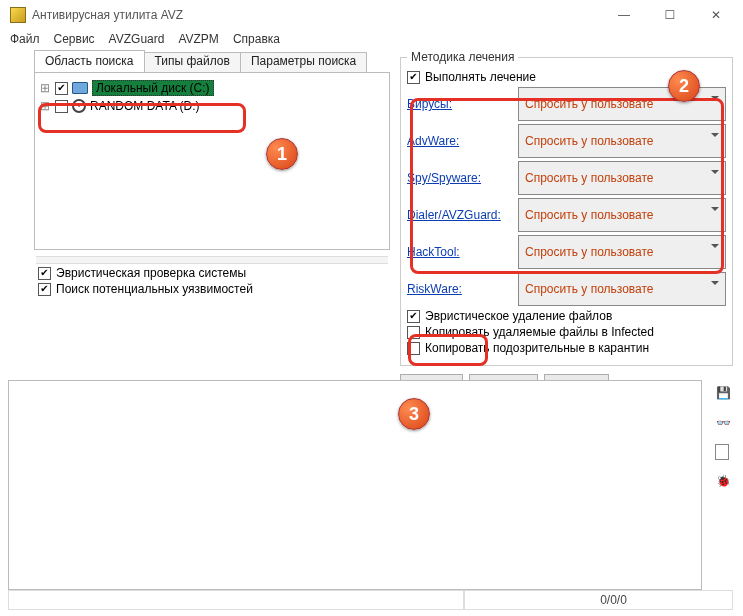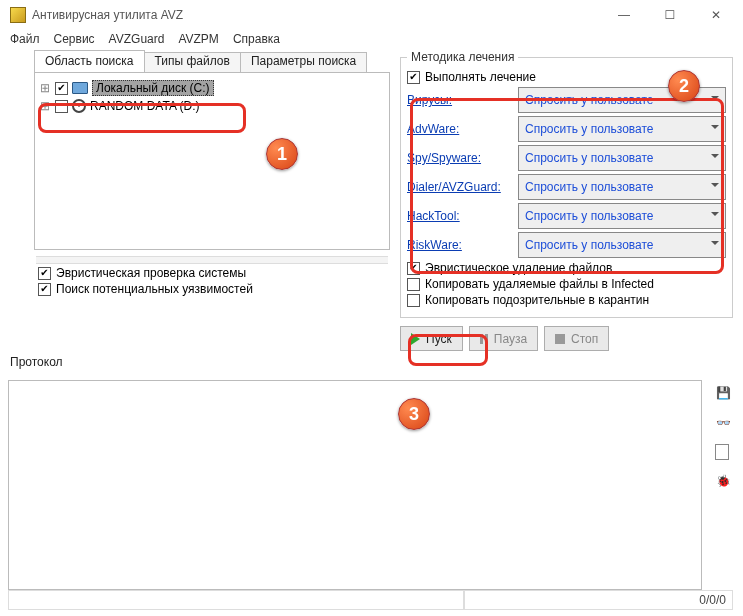--- a/index.html
+++ b/index.html
@@ -18,44 +18,44 @@
 .tab.inactive { background: #f5f5f5; top: 2px; padding-top: 1px; }
 .tree-box { border: 1px solid #bbb; height: 178px; background: #fff; position: relative; padding: 6px 4px; }
 .tree-row { display: flex; align-items: center; gap: 4px; height: 18px; }
 .tree-ctrl { width: 12px; text-align: center; color: #888; }
 .chk { width: 13px; height: 13px; border: 1px solid #555; display: inline-flex; align-items: center; justify-content: center; }
 .chk.checked::after { content: "✔"; font-size: 10px; line-height: 10px; color: #000; }
 .disk-icon { width: 16px; height: 12px; background: #6fa8dc; border: 1px solid #2a5885; border-radius: 1px; }
 .cdrom-icon { width: 14px; height: 14px; border: 2px solid #444; border-radius: 50%; position: relative; }
 .cdrom-icon::after { content: ""; position: absolute; inset: 4px; border: 1px solid #444; border-radius: 50%; }
 .tree-label { white-space: nowrap; }
-.sel-box { border: 1px dotted #333; padding: 0 3px; background: #a3a3a3; }
+.sel-box { border: 1px dotted #333; padding: 0 3px; background: #15803d; }
 .spacer { height: 8px; border-top: 1px solid #ddd; border-bottom: 1px solid #ddd; margin: 6px 2px 2px; background: #f4f4f4; }
 .chk-line { display: flex; align-items: center; gap: 5px; margin: 2px 0 2px 4px; }
 fieldset { border: 1px solid #ccc; margin: 0 2px 2px; padding: 4px 6px 8px; }
 legend { color: #333; padding: 0 4px; }
 .treat-row { display: flex; align-items: center; margin: 3px 0; gap: 6px; }
 .link { color: #0b3db3; text-decoration: underline; flex: 0 0 105px; }
-.combo { flex: 1; border: 1px solid #888; background: #efefef; height: 26px; display: flex; align-items: center; padding: 0 34px 0 6px; position: relative; color: #1d4ed8; }
+.combo { flex: 1; border: 1px solid #888; background: #efefef; height: 34px; display: flex; align-items: center; padding: 0 34px 0 6px; position: relative; color: #c2410c; }
 .combo::after { content: ""; position: absolute; right: 6px; top: 8px; border: 4px solid transparent; border-top-color: #555; }
 .btn-row { display: flex; gap: 6px; margin: 8px 2px 0; }
 .btn { border: 1px solid #adadad; background: #e9e9e9; height: 25px; display: flex; align-items: center; padding: 0 10px; gap: 6px; color: #888; }
 .btn.primary { color: #222; }
 .play-icon { width: 0; height: 0; border: 6px solid transparent; border-left: 9px solid #2ea82e; border-right: 0; }
 .pause-icon { display: flex; gap: 2px; }
 .pause-icon span { width: 3px; height: 10px; background: #999; }
 .stop-icon { width: 10px; height: 10px; background: #999; }
 .proto-label { margin: 4px 0 2px 10px; color: #222; }
 .proto-area { position: absolute; left: 8px; top: 380px; width: 694px; height: 210px; border: 1px solid #bbb; background: #fff; }
 .side-icons { position: absolute; right: 10px; top: 384px; display: flex; flex-direction: column; gap: 12px; }
 .side-icons div { width: 18px; height: 18px; display: flex; align-items: center; justify-content: center; }
 .statusbar { position: absolute; left: 8px; bottom: 6px; right: 10px; height: 20px; display: flex; border-top: 1px solid #ddd; }
 .statusbar .cell { border: 1px solid #ddd; border-top: none; padding: 2px 6px; }
 .statusbar .cell.pb { flex: 0 0 456px; }
-.statusbar .cell.st { flex: 1; text-align: right; color: #444; padding-left: 36px; }
+.statusbar .cell.st { flex: 1; text-align: center; color: #444; padding-left: 36px; }
 .callout { position: absolute; border: 3px solid #e53025; border-radius: 8px; pointer-events: none; }
 .badge { position: absolute; width: 32px; height: 32px; border-radius: 50%; background: radial-gradient(circle at 30% 30%, #ff8a50, #d84315); color: #fff; font-weight: bold; font-size: 18px; display: flex; align-items: center; justify-content: center; box-shadow: 0 1px 3px rgba(0,0,0,.4); border: 1px solid #a33; }
 </style>
 </head>
 <body>
 
 <div class="titlebar">
   <div class="app-icon"></div>
   <div class="title">Антивирусная утилита AVZ</div>
   <div class="win-btn">—</div>

